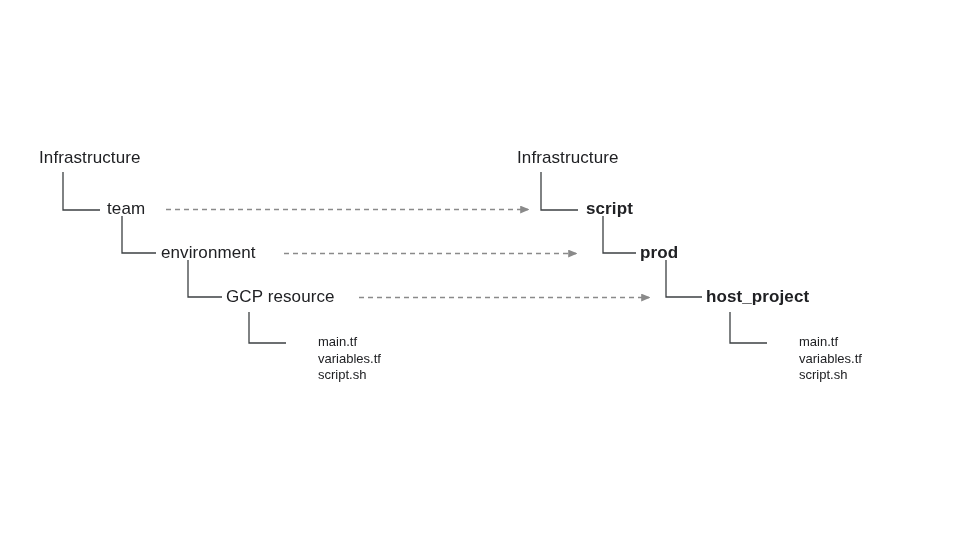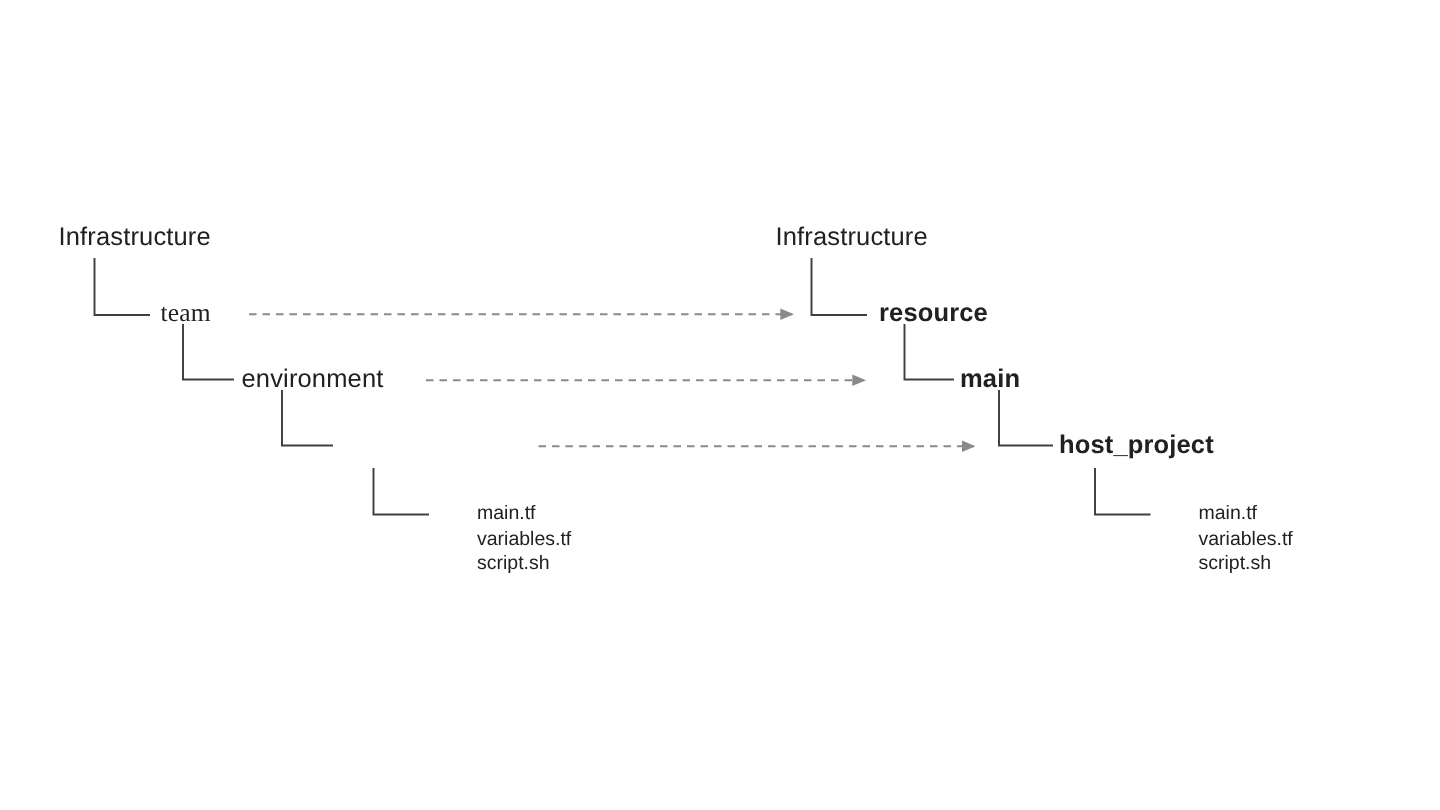--- a/index.html
+++ b/index.html
@@ -71,32 +71,33 @@
     <path d="M603,216 L603,253 L636,253" fill="none" stroke="#3c4043" stroke-width="1.3"></path>
     <path d="M666,260 L666,297 L702,297" fill="none" stroke="#3c4043" stroke-width="1.3"></path>
     <path d="M730,312 L730,343 L767,343" fill="none" stroke="#3c4043" stroke-width="1.3"></path>
 
     <line x1="166" y1="209.5" x2="528" y2="209.5" stroke="#8a8a8a" stroke-width="1.3" stroke-dasharray="5 4" marker-end="url(#arrowhead)"></line>
     <line x1="284" y1="253.5" x2="576" y2="253.5" stroke="#8a8a8a" stroke-width="1.3" stroke-dasharray="5 4" marker-end="url(#arrowhead)"></line>
     <line x1="359" y1="297.5" x2="649" y2="297.5" stroke="#8a8a8a" stroke-width="1.3" stroke-dasharray="5 4" marker-end="url(#arrowhead)"></line>
   </svg>
 
   <div class="node-label" style="left:39px; top:148px;">Infrastructure</div>
-  <div class="node-label" style="left:107px; top:199px;font-family:Liberation Serif, serif;">team</div>
+  <div class="node-label" style="left:107px; top:199px;">team</div>
   <div class="node-label" style="left:161px; top:243px;text-align:right;">environment</div>
+  <div class="node-label" style="left:226px; top:287px;">GCP resource</div>
 
   <div class="file-list" style="left:292px; top:334px;">
     <div>main.tf</div>
     <div>variables.tf</div>
     <div>script.sh</div>
   </div>
 
   <div class="node-label" style="left:517px; top:148px;">Infrastructure</div>
-  <div class="node-label bold" style="left:586px; top:199px;">resource</div>
-  <div class="node-label bold" style="left:640px; top:243px;">main</div>
+  <div class="node-label bold" style="left:586px; top:199px;">script</div>
+  <div class="node-label bold" style="left:640px; top:243px;">prod</div>
   <div class="node-label bold" style="left:706px; top:287px;">host_project</div>
 
   <div class="file-list" style="left:773px; top:334px;">
     <div>main.tf</div>
     <div>variables.tf</div>
     <div>script.sh</div>
   </div>
 
 </div>
 

